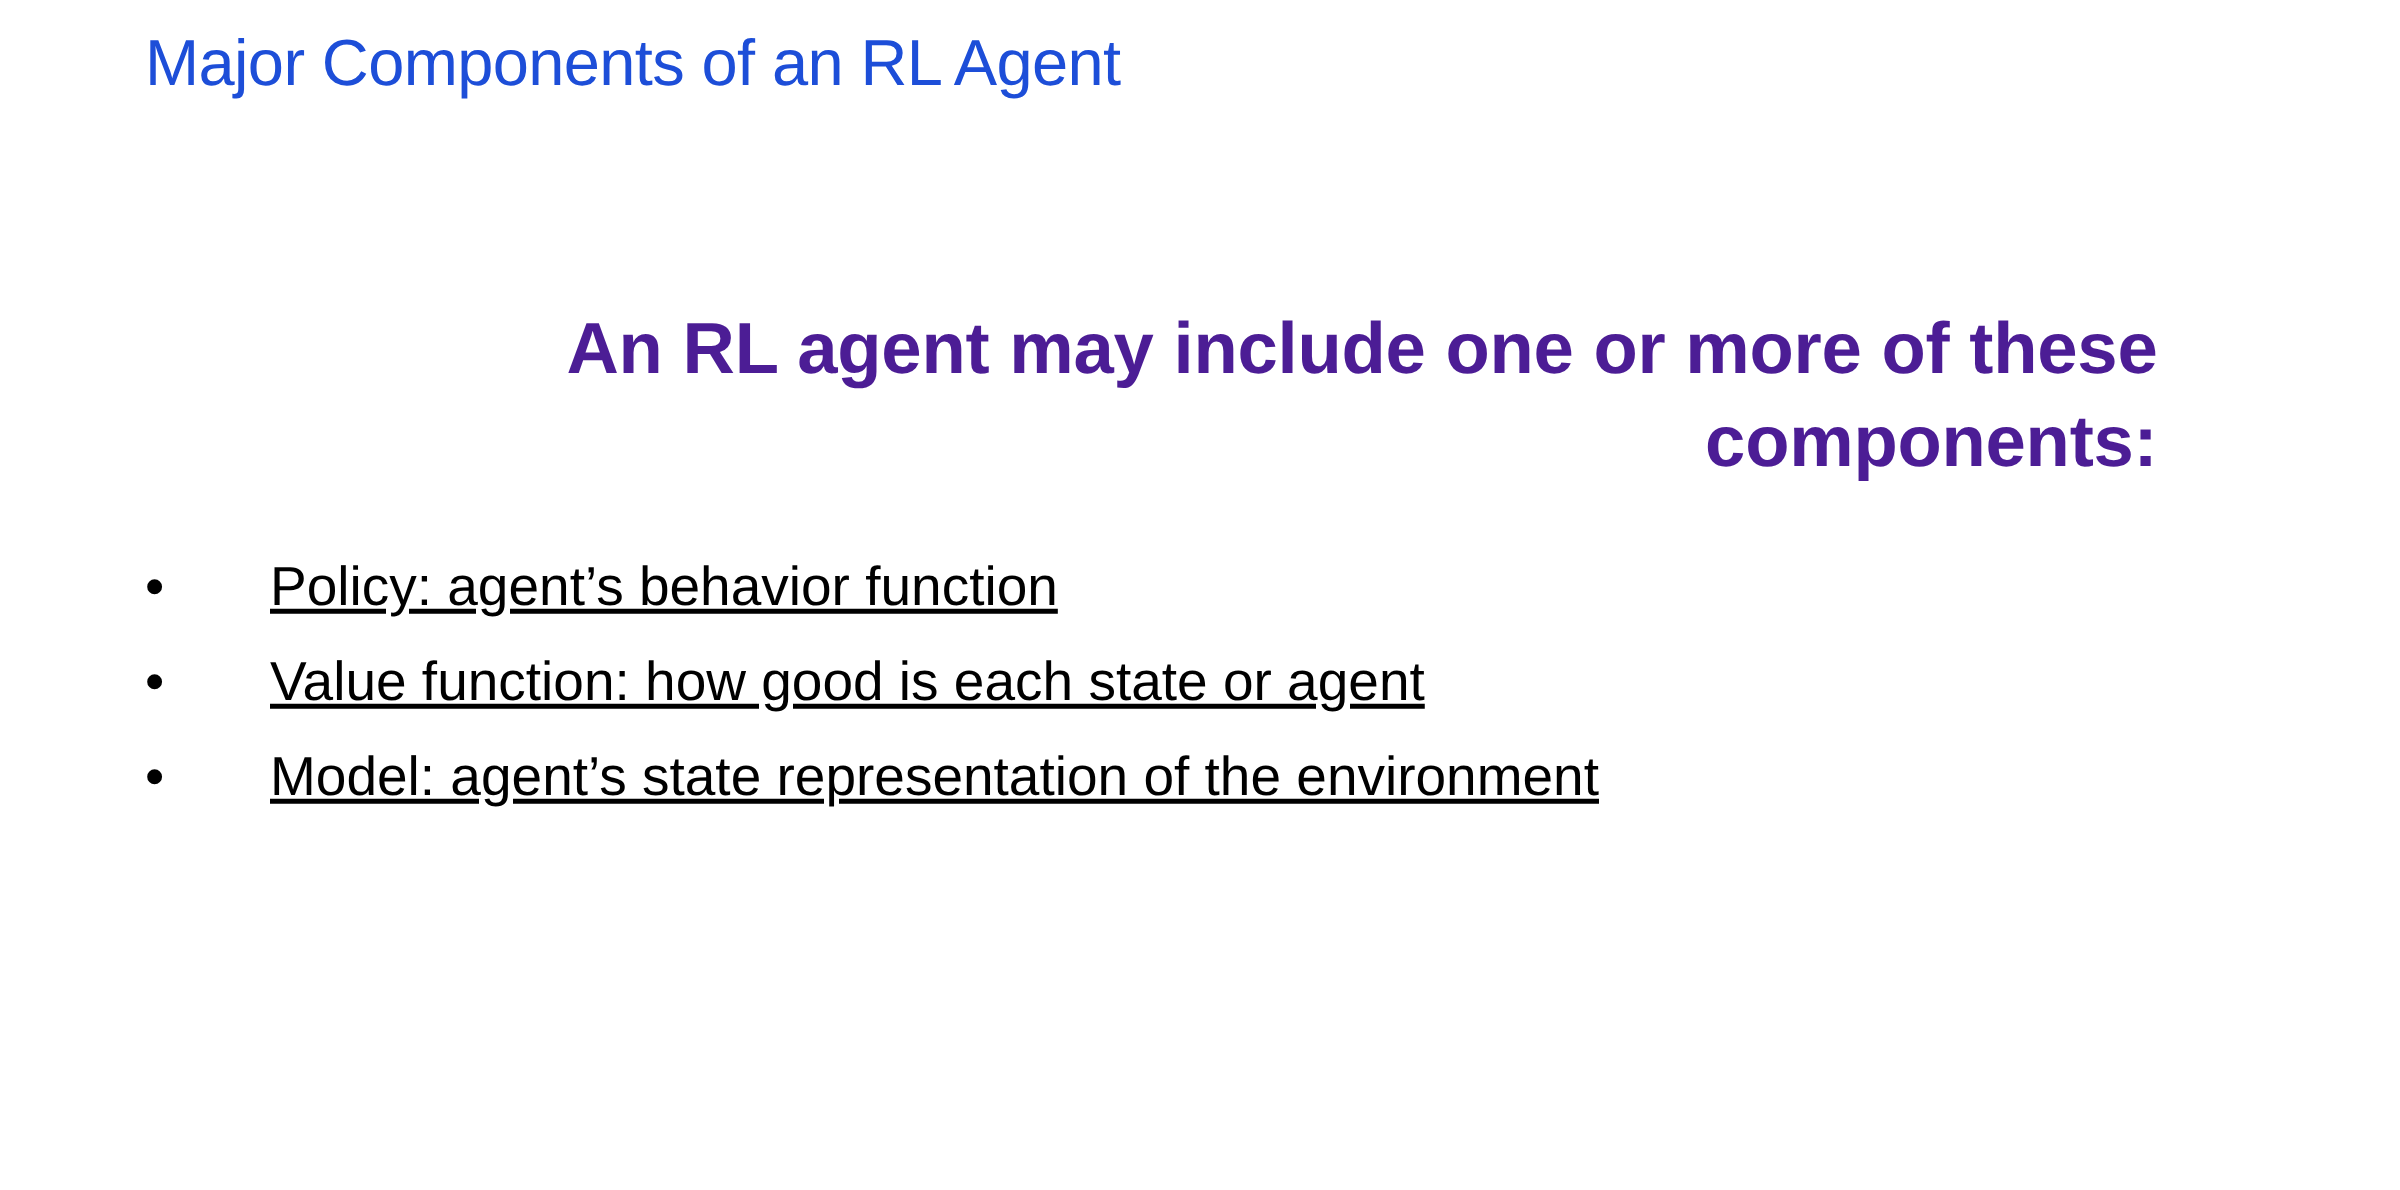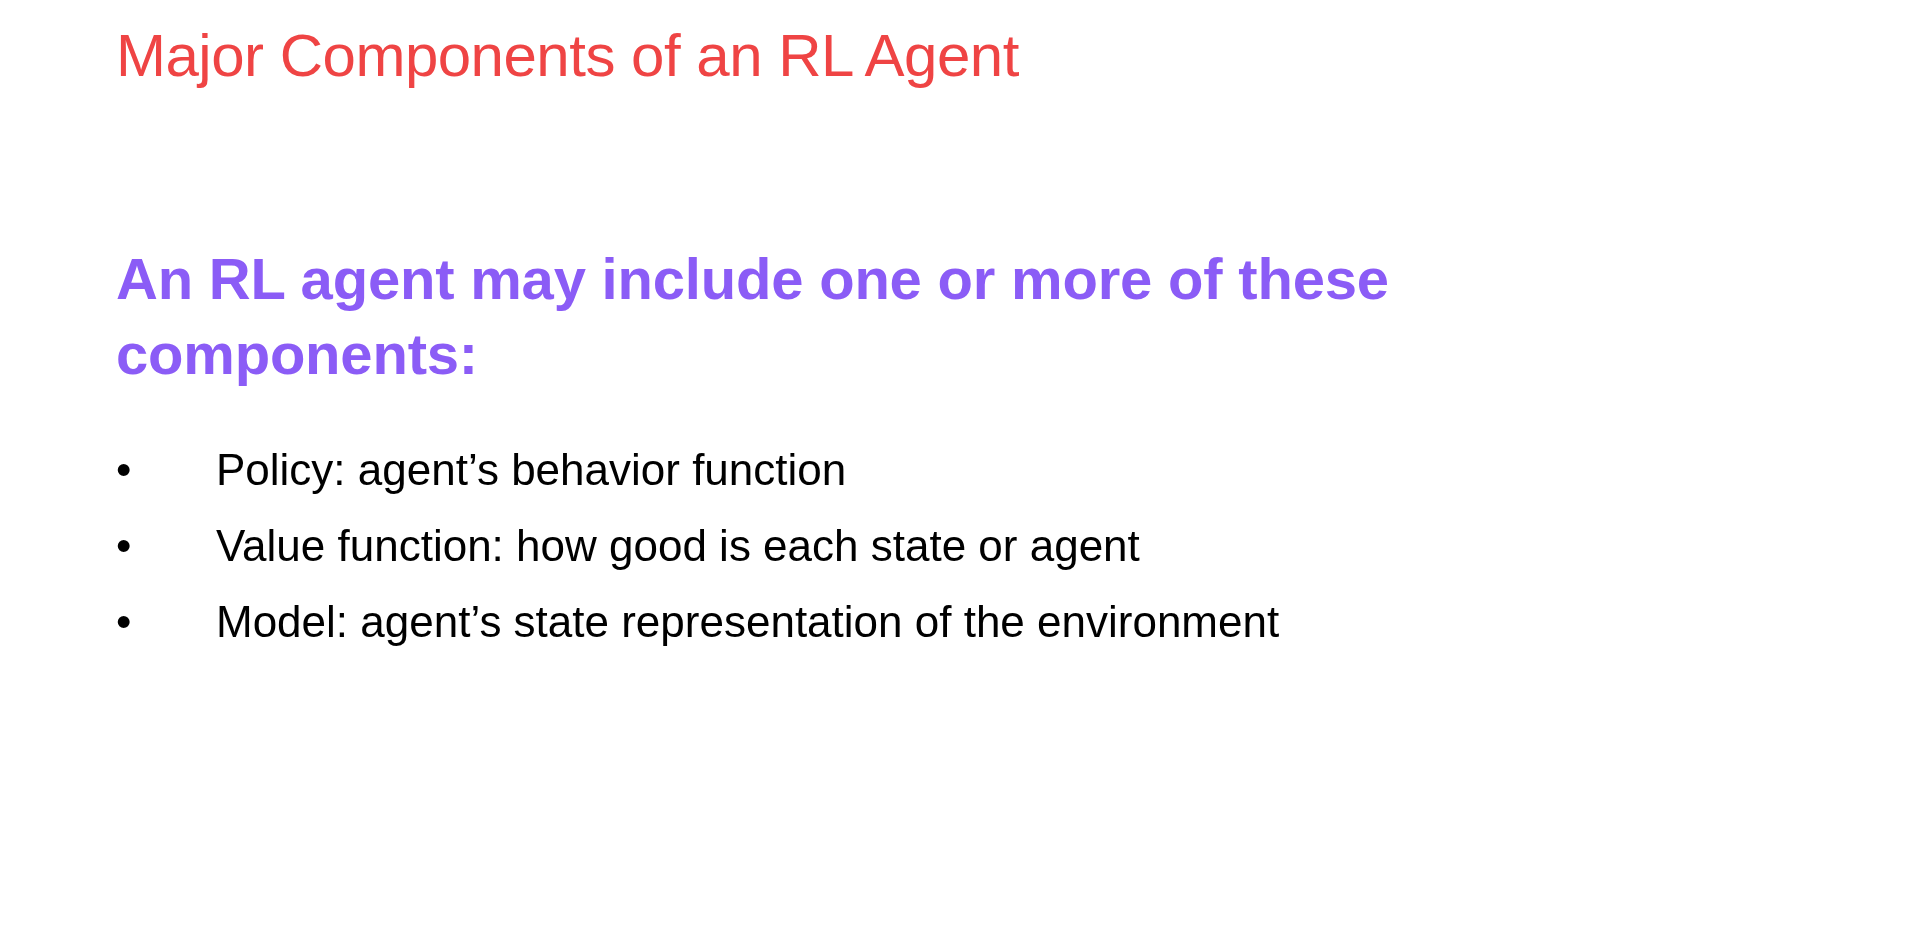--- a/index.html
+++ b/index.html
@@ -21,43 +21,44 @@
     height: 952px;
     background: #ffffff;
     box-sizing: border-box;
   }
 
   .slide-title {
     position: absolute;
     left: 116px;
     top: 22px;
     width: 1700px;
-    font-size: 60px;
+    font-size: 52px;
     font-weight: 400;
     line-height: 1.12;
     letter-spacing: -0.5px;
-    color: #ef4444;
+    color: #1d4ed8;
     white-space: nowrap;
   }
 
   .slide-body {
     position: absolute;
     left: 116px;
     top: 242px;
     width: 1680px;
   }
 
   .body-lead {
     font-size: 58px;
     font-weight: 700;
     line-height: 1.29;
     letter-spacing: -0.2px;
-    color: #8b5cf6;
+    color: #4c1d95;
     max-width: 1610px;
     margin: 0;
+    text-align: right;
   }
 
   .bullet-list {
     list-style: none;
     margin: 0;
     padding: 0;
     margin-top: 56px;
   }
 
   .bullet-item {
@@ -74,20 +75,21 @@
   .bullet-marker {
     flex: 0 0 auto;
     width: 100px;
     font-size: 44px;
     line-height: 1.0;
     color: #000000;
   }
 
   .bullet-text {
     flex: 1 1 auto;
+    text-decoration: underline;
   }
 </style>
 </head>
 <body>
 
 <div class="slide">
 
   <div class="slide-title">Major Components of an RL Agent</div>
 
   <div class="slide-body">

